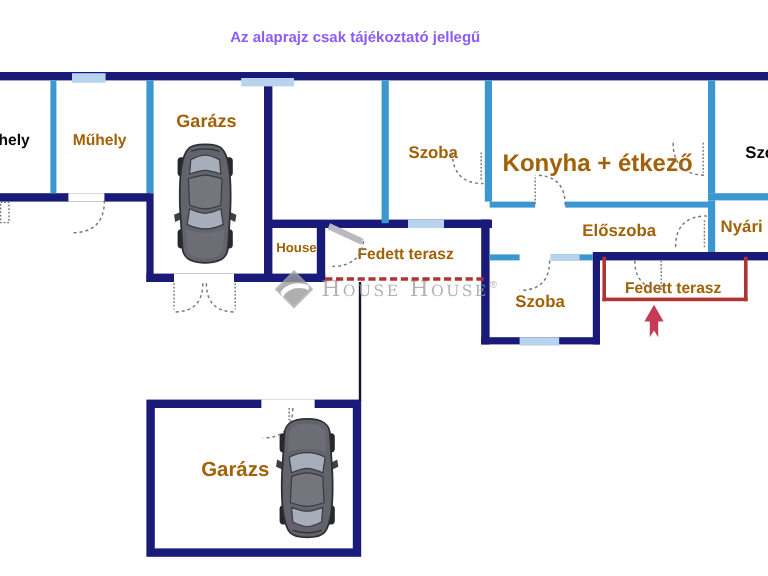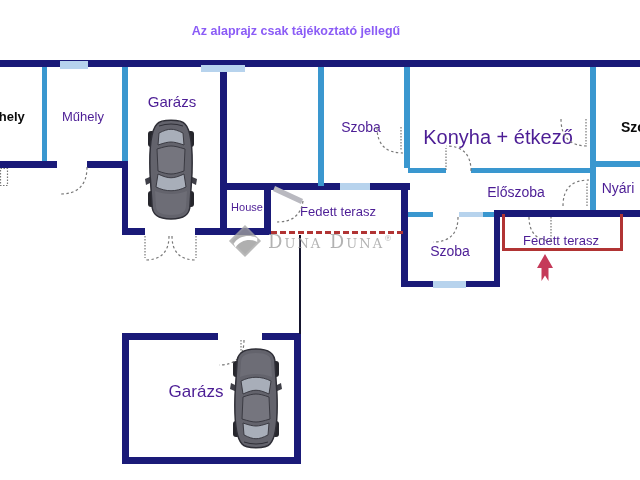--- a/index.html
+++ b/index.html
@@ -2,21 +2,21 @@
 <html><head>
 <meta charset="utf-8">
 <style>
   html,body{margin:0;padding:0;background:#fff;}
   #plan{position:relative;width:640px;height:480px;background:#ffffff;overflow:hidden;
         font-family:"Liberation Sans",sans-serif;}
   .w{position:absolute;background:#1a1a78;z-index:1;}
   .p{position:absolute;background:#3a97cf;z-index:1;}
   .win{position:absolute;background:#b7d3ed;z-index:2;}
   .gap{position:absolute;background:#ffffff;z-index:2;}
-  .lbl{position:absolute;z-index:5;font-weight:normal;color:#4c1d95;white-space:nowrap;
+  .lbl{position:absolute;z-index:5;font-weight:bold;color:#a16207;white-space:nowrap;
        transform:translate(-50%,-50%);}
   .lbl-tl{position:absolute;z-index:5;font-weight:bold;color:#0a0a0a;white-space:nowrap;}
   #title{position:absolute;left:296px;top:24px;transform:translateX(-50%);
          font-size:12.5px;font-weight:bold;color:#8b5cf6;white-space:nowrap;z-index:5;}
   #garage-bottom-box{position:absolute;left:122px;top:333px;width:179px;height:131px;
          box-sizing:border-box;border:7px solid #1a1a78;background:#fff;z-index:1;}
   #terrace-right-outline{position:absolute;left:502px;top:214px;width:121px;height:37px;
          box-sizing:border-box;border:3px solid #b13434;border-top:none;z-index:4;}
   #terrace-left-dashed{position:absolute;left:271px;top:231px;width:132px;height:0;
          border-top:3px dashed #b13434;z-index:4;}
@@ -77,21 +77,21 @@
 
   <div id="terrace-right-outline"></div>
   <div id="terrace-left-dashed"></div>
 
   <div id="watermark">
     <svg width="34" height="34" viewBox="0 0 36 36">
       <polygon points="18,1 35,18 18,35 1,18" fill="#a8a8a8"></polygon>
       <polygon points="18,4 32,18 18,32 4,18" fill="#9c9c9c"></polygon>
       <path d="M 6 21 C 11 12 24 11 31 15 L 31 19 C 23 15 13 17 8 25 Z" fill="#ffffff"></path>
     </svg>
-    <span class="wm-text"><span>Duna Duna</span><sup>®</sup></span>
+    <span class="wm-text"><span>House House</span><sup>®</sup></span>
   </div>
 
   <div class="lbl-tl" style="left:-20px;top:109px;font-size:13px">Műhely</div>
   <div class="lbl" style="left:83px;top:116px;font-size:13px">Műhely</div>
   <div class="lbl" style="left:172px;top:101px;font-size:15px">Garázs</div>
   <div class="lbl" style="left:361px;top:127px;font-size:14px">Szoba</div>
   <div class="lbl" style="left:498px;top:137px;font-size:20px">Konyha + étkező</div>
   <div class="lbl-tl" style="left:621px;top:119px;font-size:14px">Szoba</div>
   <div class="lbl" style="left:247px;top:207px;font-size:11px">House</div>
   <div class="lbl" style="left:338px;top:211px;font-size:13px">Fedett terasz</div>

